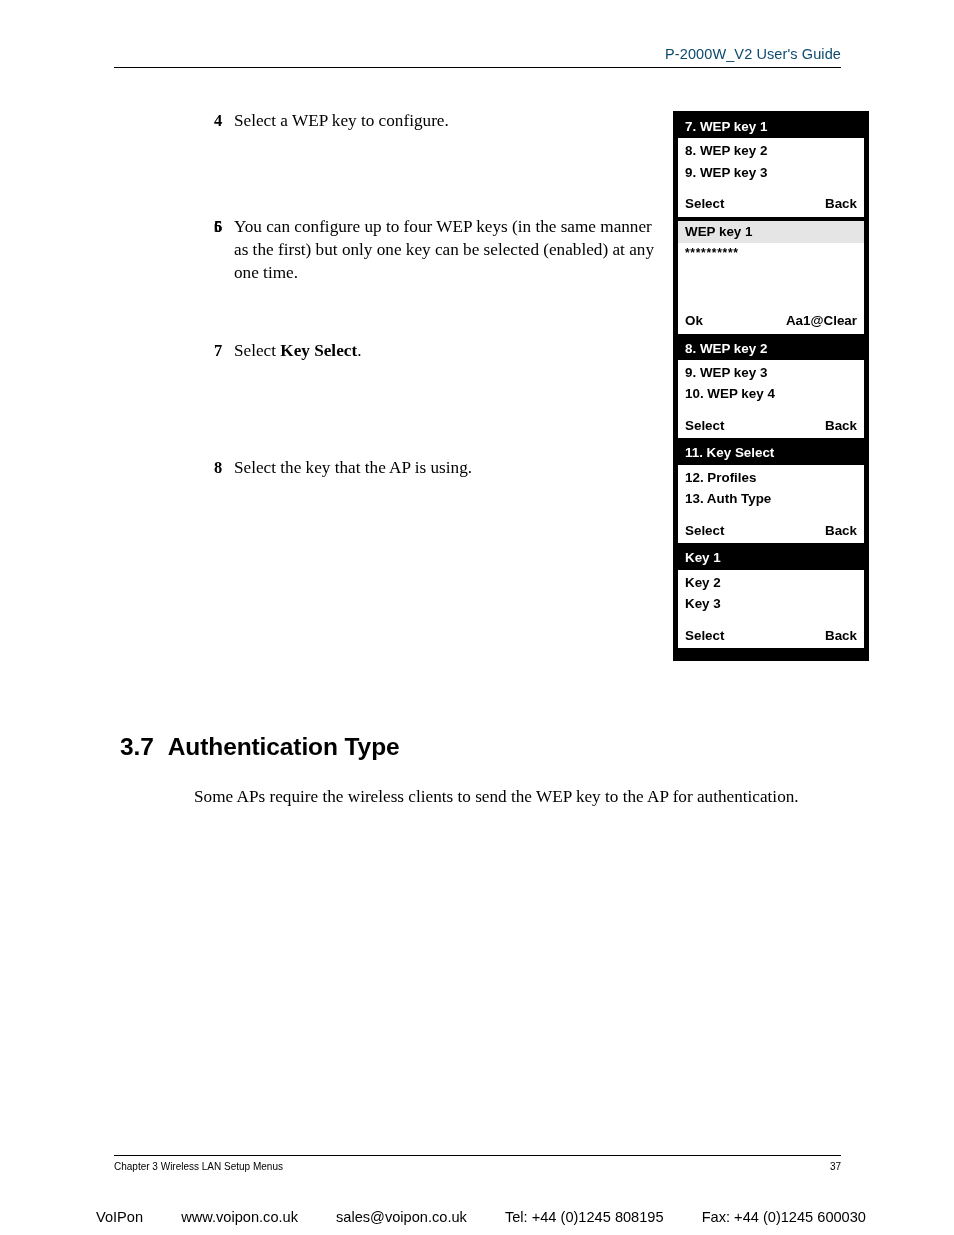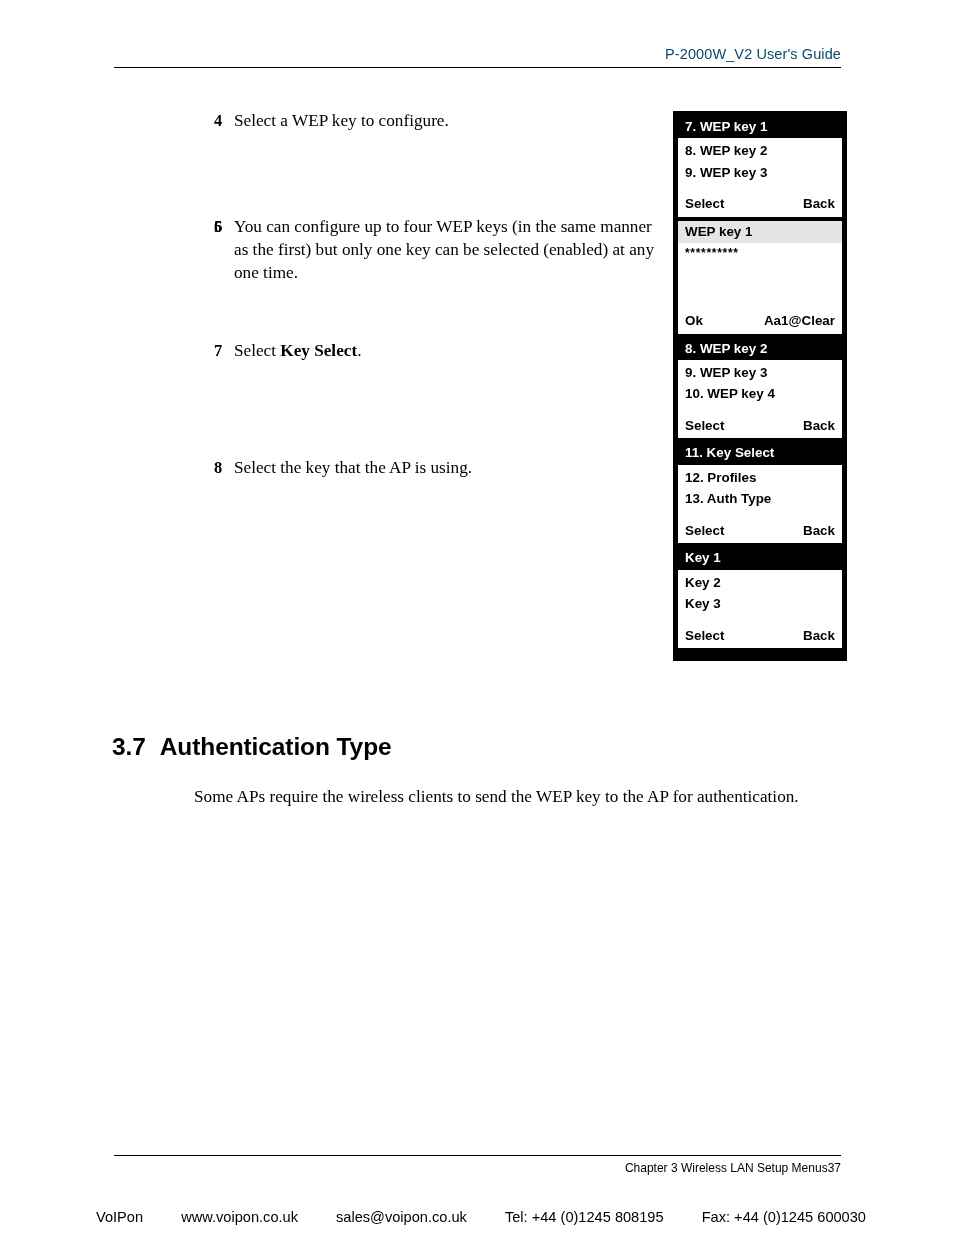--- a/index.html
+++ b/index.html
@@ -64,21 +64,21 @@
   
   .step-4 { margin-top: 0px; }
   .step-5 { margin-top: 83px; }
   .step-6 { margin-top: 30px; }
   .step-7 { margin-top: 55px; }
   .step-8 { margin-top: 95px; }
 
   
   .section-heading {
     position: absolute;
-    left: 112px;
+    left: 120px;
     top: 733px;
     font-family: "Liberation Sans", "DejaVu Sans", sans-serif;
     font-weight: bold;
     font-size: 24.5px;
     letter-spacing: -0.1px;
     white-space: nowrap;
   }
   .section-heading .sec-num { margin-right: 14px; }
 
   .section-body {
@@ -88,21 +88,21 @@
     width: 660px;
     font-size: 17.2px;
     line-height: 1.33;
   }
 
   
   .lcd-stack {
     position: absolute;
     left: 673px;
     top: 111px;
-    width: 174px;
+    width: 196px;
     background: #000000;
     border: 5px solid #000000;
     padding: 0;
   }
   .lcd-screen {
     width: 100%;
     background: #ffffff;
     font-family: "Liberation Sans", "DejaVu Sans", sans-serif;
     font-weight: bold;
     font-size: 13.4px;
@@ -163,23 +163,23 @@
     top: 1155px;
     width: 727px;
   }
   .page-footer .ftr-rule {
     border-top: 1.6px solid #000;
     width: 100%;
     margin-bottom: 5px;
   }
   .page-footer .ftr-row {
     display: flex;
-    justify-content: flex-end;
-    font-family: "Liberation Sans", "DejaVu Sans", sans-serif;
-    font-size: 12px;
+    justify-content: space-between;
+    font-family: "Liberation Sans", "DejaVu Sans", sans-serif;
+    font-size: 10px;
   }
 
   .watermark {
     position: absolute;
     left: 96px;
     top: 1209px;
     width: 770px;
     display: flex;
     justify-content: space-between;
     align-items: baseline;

